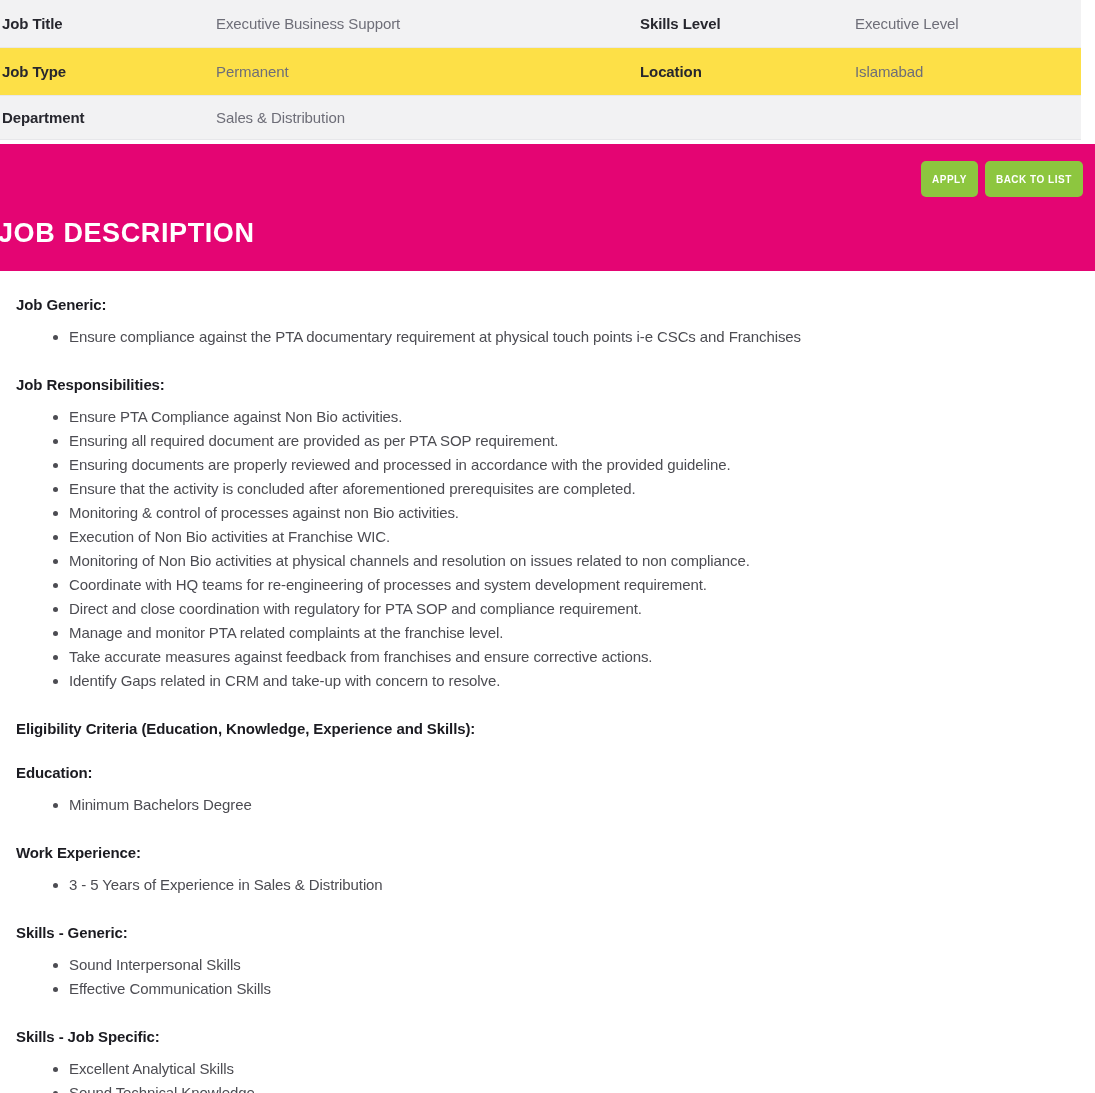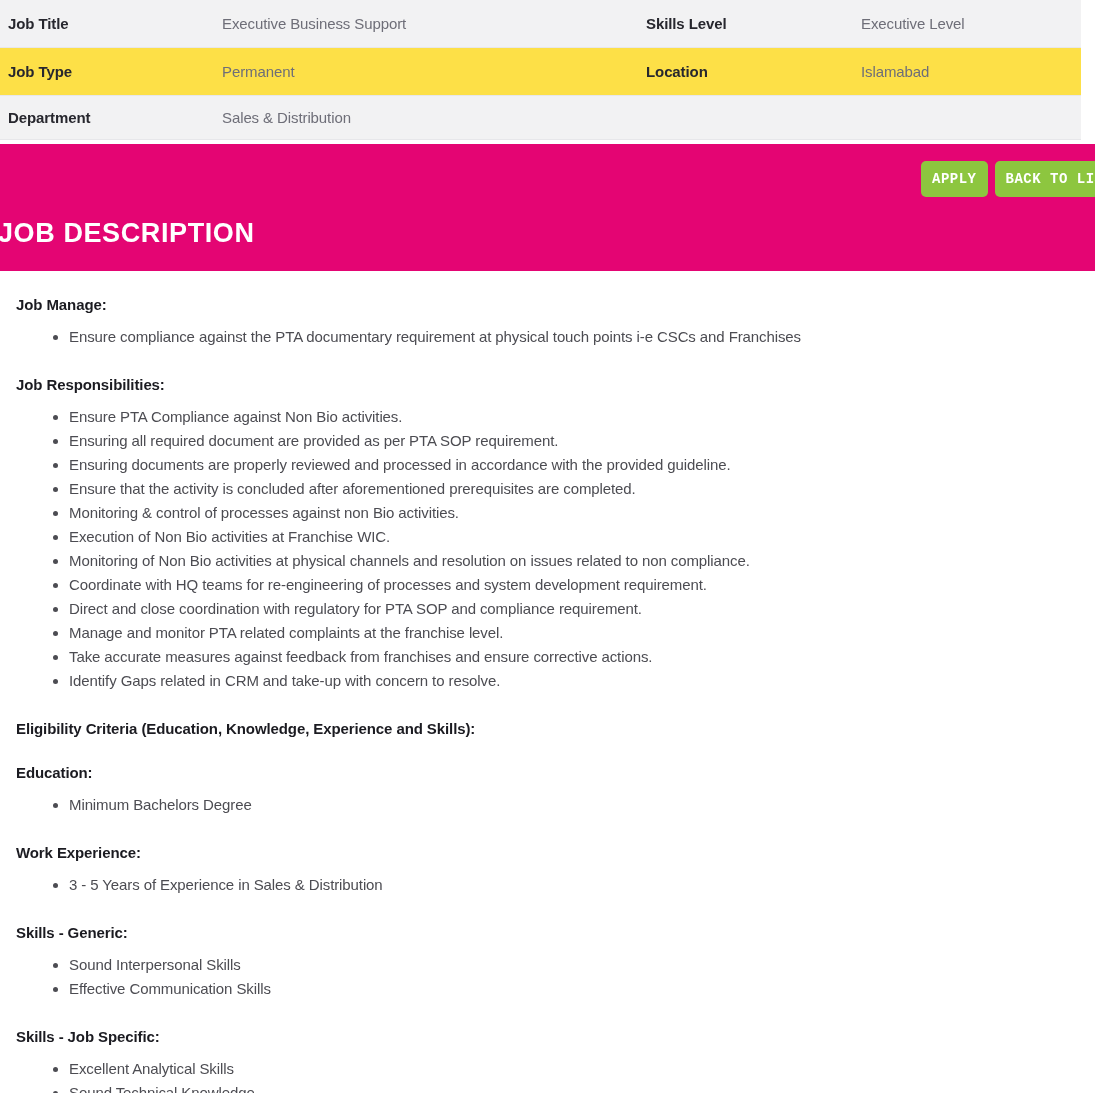--- a/index.html
+++ b/index.html
@@ -23,21 +23,21 @@
     display: grid;
     grid-template-columns: 214px 424px 215px 1fr;
     align-items: center;
     height: 47px;
     border-bottom: 1px solid #e7e7ea;
   }
   .info-row.odd  { background: #f2f2f3; }
   .info-row.even { background: #fde047; }
   .info-row.last { height: 43px; }
   .cell {
-    padding-left: 8px;
+    padding-left: 2px;
     font-size: 15px;
     letter-spacing: -0.1px;
     white-space: nowrap;
     overflow: hidden;
   }
   .cell.label {
     font-weight: bold;
     color: #27272e;
   }
   .cell.value {
@@ -57,22 +57,22 @@
     left: 921px;
     display: flex;
     gap: 7px;
     white-space: nowrap;
   }
   .btn {
     height: 36px;
     border: none;
     border-radius: 5px;
     padding: 0 11px;
-    font-family: Liberation Mono, monospace;
-    font-size: 14px;
+    font-family: Liberation Sans, sans-serif;
+    font-size: 10px;
     font-weight: bold;
     letter-spacing: 0.5px;
     cursor: pointer;
   }
   .banner-title {
     position: absolute;
     top: 74px;
     left: -2px;
     margin: 0;
     color: #ffffff;
@@ -139,21 +139,21 @@
 <div class="banner" style="background: rgb(228, 5, 115);">
   <div class="banner-buttons">
     <button class="btn" style="background: rgb(141, 198, 63); color: rgb(255, 255, 255);">APPLY</button>
     <button class="btn" style="background: rgb(141, 198, 63); color: rgb(255, 255, 255);">BACK TO LIST</button>
   </div>
   <h1 class="banner-title">JOB DESCRIPTION</h1>
 </div>
 
 <div class="jd-body">
   <div class="section">
-    <div class="section-heading">Job Manage:</div>
+    <div class="section-heading">Job Generic:</div>
     <ul class="bullet-list">
         <li class="bullet-item">Ensure compliance against the PTA documentary requirement at physical touch points i-e CSCs and Franchises</li>
       </ul>
   </div>
 
   <div class="section">
     <div class="section-heading">Job Responsibilities:</div>
     <ul class="bullet-list">
         <li class="bullet-item">Ensure PTA Compliance against Non Bio activities.</li>
         <li class="bullet-item">Ensuring all required document are provided as per PTA SOP requirement.</li>

